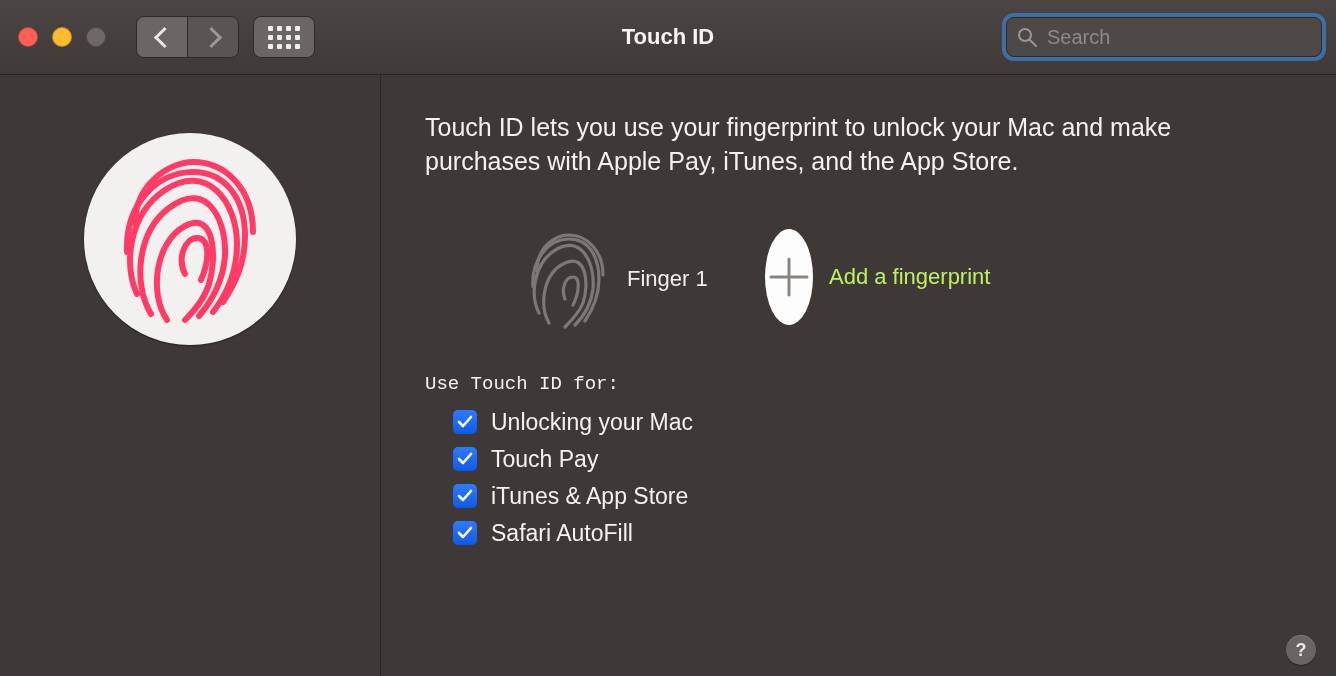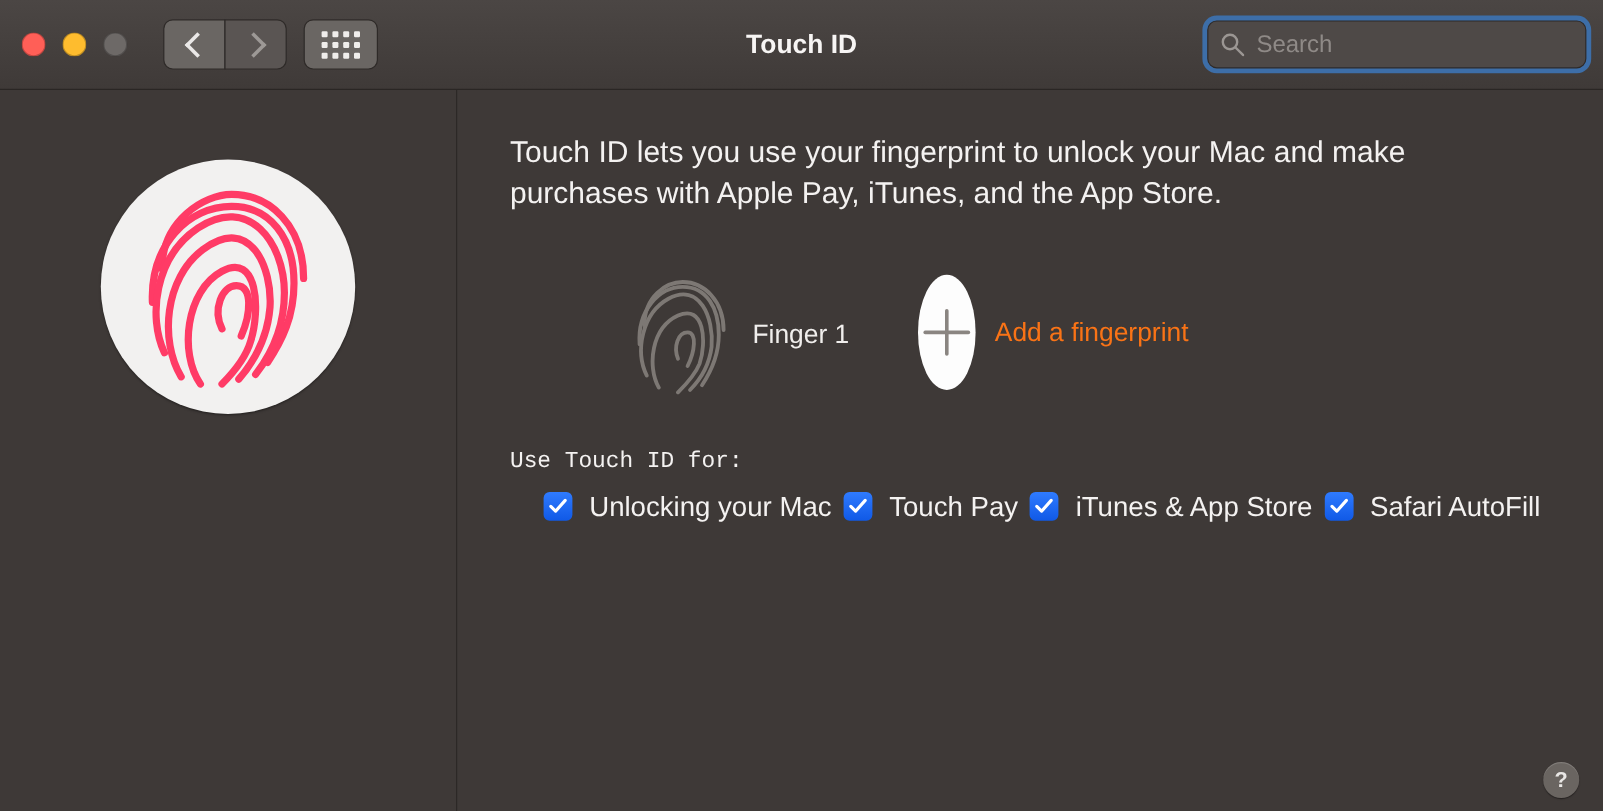--- a/index.html
+++ b/index.html
@@ -84,28 +84,28 @@
     display:flex;flex-direction:column;
   }
   .desc{font-size:25px;line-height:1.35;font-weight:500;max-width:760px;}
   .fp-row{
     display:flex;gap:120px;margin-top:50px;margin-left:100px;
     align-items:flex-start;
   }
   .fp-item{display:flex;flex-direction:row;align-items:center;gap:16px;width:120px;}
   .fp-small svg{display:block;}
   .fp-label{font-size:22px;color:#f0eeec;white-space:nowrap;}
-  .fp-label.dim{color:#f97316;}
+  .fp-label.dim{color:#bef264;}
   .add-circle{
     width:96px;height:96px;border-radius:50%;background:#fdfdfd;
     display:flex;align-items:center;justify-content:center;
   }
   .add-circle svg{display:block;}
   .section-head{font-size:19px;margin-top:44px;font-family:Liberation Mono, monospace;}
-  .chk-list{margin-top:14px;margin-left:28px;display:flex;flex-direction:row;gap:10px;}
+  .chk-list{margin-top:14px;margin-left:28px;display:flex;flex-direction:column;gap:10px;}
   .chk-row{display:flex;align-items:center;gap:14px;font-size:23px;}
   .chk{
     width:24px;height:24px;border-radius:5px;
     background:linear-gradient(#2f7bff,#1059e6);
     display:flex;align-items:center;justify-content:center;
     flex:0 0 auto;
   }
   .chk svg{display:block;}
   .help{
     position:absolute;right:20px;bottom:12px;

